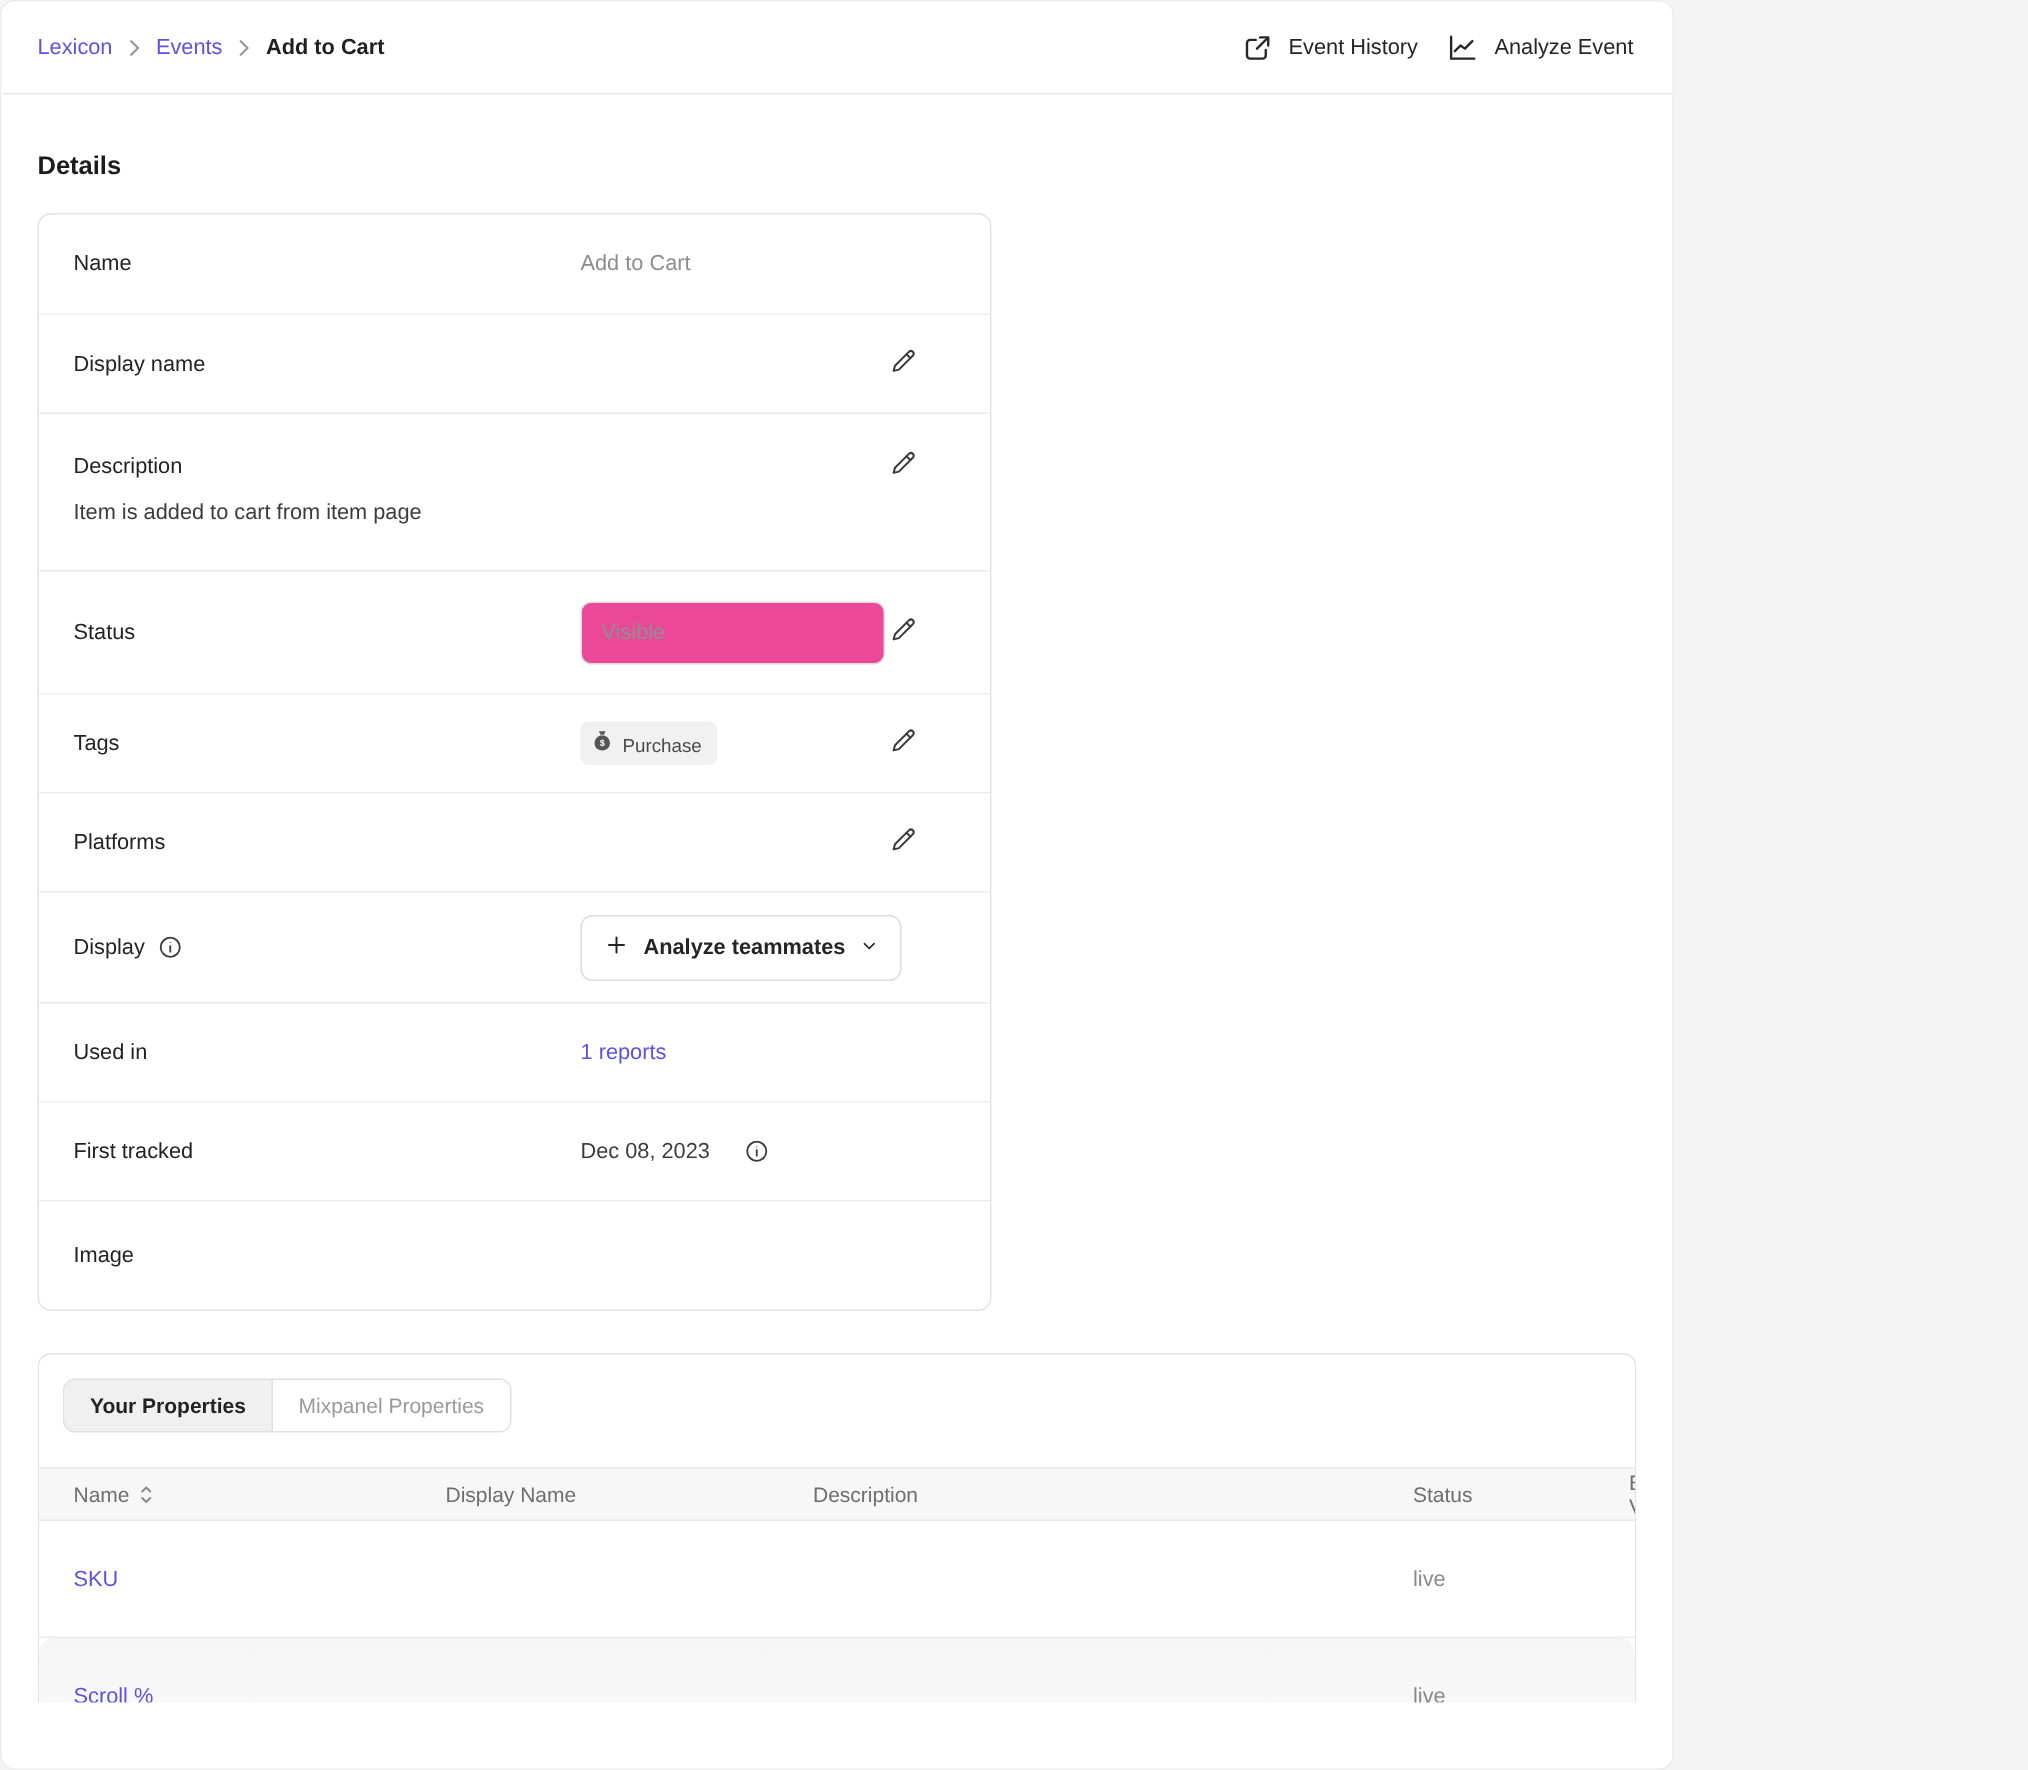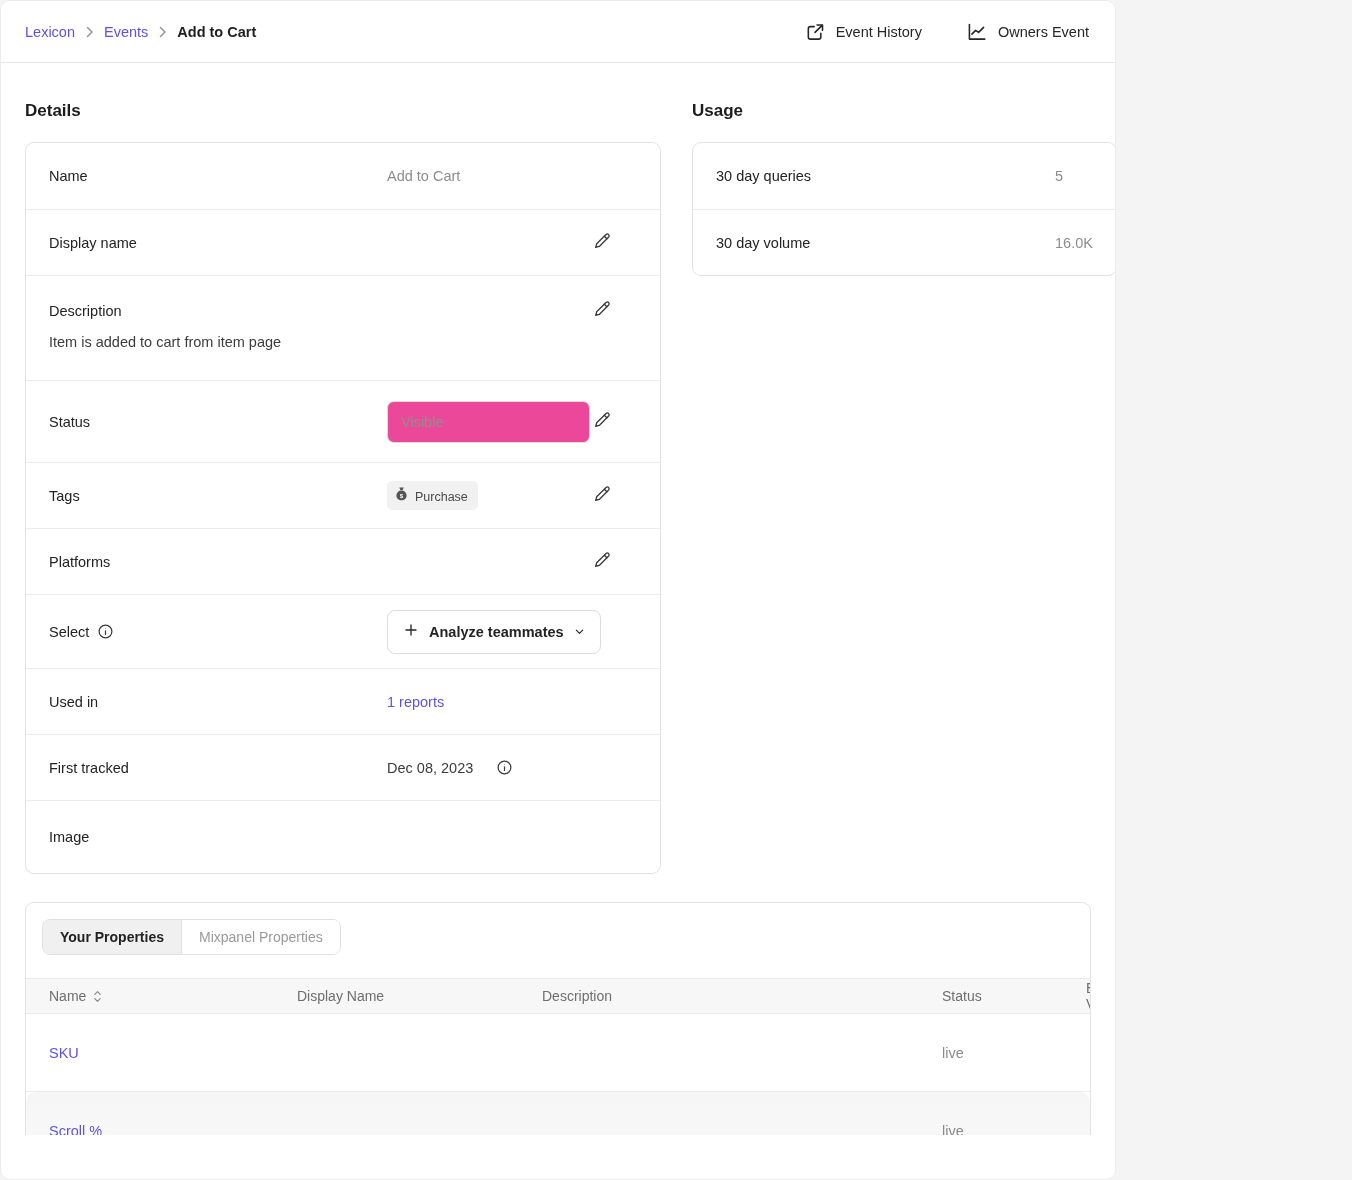--- a/index.html
+++ b/index.html
@@ -23,21 +23,21 @@
     height: 62px;
     display: flex; align-items: center; justify-content: space-between;
     padding: 0 26px 0 24px;
     border-bottom: 1px solid #e8e8e8;
     background: #fff;
   }
   .breadcrumb { display: flex; align-items: center; gap: 10px; font-size: 14.5px; }
   .crumb-link { color: #5d53e3; text-decoration: none; cursor: pointer; }
   .crumb-sep { color: #9a9a9a; display: flex; align-items: center; }
   .crumb-current { color: #1f1f1f; font-weight: 700; }
-  .topbar-actions { display: flex; align-items: flex-start; gap: 44px; }
+  .topbar-actions { display: flex; align-items: flex-start; gap: 19px; }
   .top-action {
     display: flex; align-items: center; gap: 11px;
     font-size: 14.5px; color: #262626; font-weight: 500;
     background: none; border: none; cursor: pointer;
     font-family: inherit;
   }
   .top-action svg { display: block; }
 
   
   .content { padding: 36px 24px 0 24px; }
@@ -194,21 +194,21 @@
         </span>
         <span>Event History</span>
       </button>
       <button class="top-action">
         <span>
           <svg width="21" height="20" viewBox="0 0 24 24" fill="none" stroke="#262626" stroke-width="1.9" stroke-linecap="round" stroke-linejoin="round">
               <path d="M3.5 3v17.5H22"></path>
               <path d="M6.5 14.5l4.5-4.5 3.5 2.5 6-6"></path>
             </svg>
         </span>
-        <span>Owners Event</span>
+        <span>Analyze Event</span>
       </button>
     </div>
   </div>
 
   <div class="content">
     <div class="columns">
 
       <div class="col-details">
         <div class="section-title">Details</div>
         <div class="card">
@@ -295,21 +295,21 @@
                 <svg width="20" height="20" viewBox="0 0 24 24" fill="none" stroke="#3a3a3a" stroke-width="1.6" stroke-linecap="round" stroke-linejoin="round">
                     <path d="M4.5 19.5l1.1-4.1L16.9 4.1a2.2 2.2 0 0 1 3.1 3.1L8.7 18.5 4.5 19.5z"></path>
                     <path d="M14.8 6.2l3.1 3.1"></path>
                   </svg>
               </span>
             </button>
           </div>
 
           <div class="drow row-owners">
             <div class="drow-label">
-              <span>Select</span>
+              <span>Display</span>
               <span class="info-icon">
                 <svg width="17" height="17" viewBox="0 0 24 24" fill="none" stroke="#3a3a3a" stroke-width="1.7" stroke-linecap="round">
                     <circle cx="12" cy="12" r="9"></circle>
                     <path d="M12 11v5.2"></path>
                     <circle cx="12" cy="7.6" r="0.6" fill="#3a3a3a" stroke="none"></circle>
                   </svg>
               </span>
             </div>
             <div class="drow-mid">
               <button class="btn btn-assign">
@@ -351,33 +351,20 @@
             </div>
           </div>
 
           <div class="drow row-image">
             <div class="drow-label">Image</div>
           </div>
 
         </div>
       </div>
 
-      <div class="col-usage">
-        <div class="section-title">Usage</div>
-        <div class="card">
-          <div class="urow">
-            <div class="urow-label">30 day queries</div>
-            <div class="urow-value">5</div>
-          </div>
-          <div class="urow">
-            <div class="urow-label">30 day volume</div>
-            <div class="urow-value">16.0K</div>
-          </div>
-        </div>
-      </div>
 
     </div>
 
     <div class="props-section">
       <div class="card props-card">
 
         <div class="seg-tabs">
           <button class="seg-tab active">Your Properties</button>
           <button class="seg-tab">Mixpanel Properties</button>
         </div>

